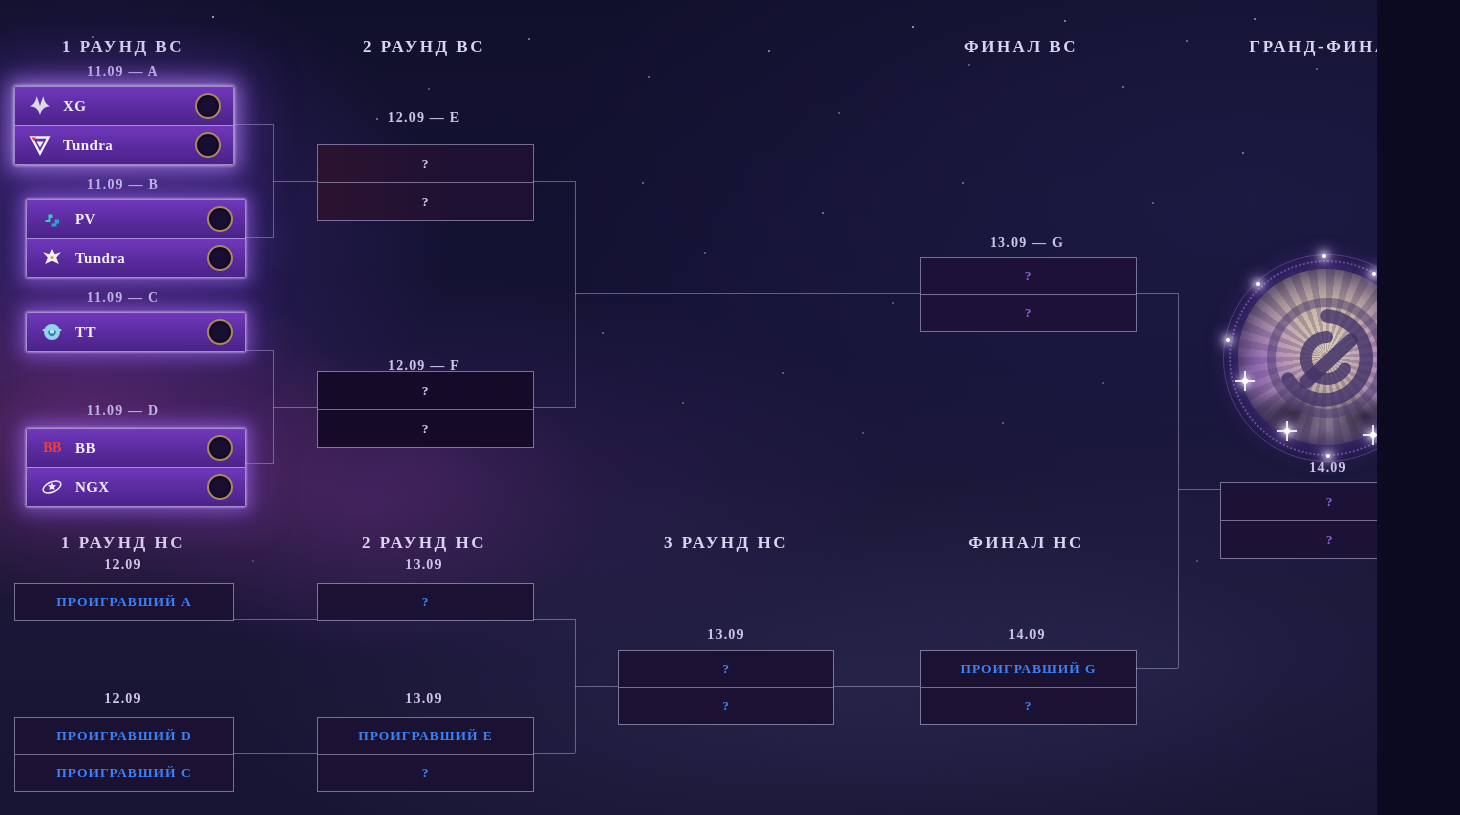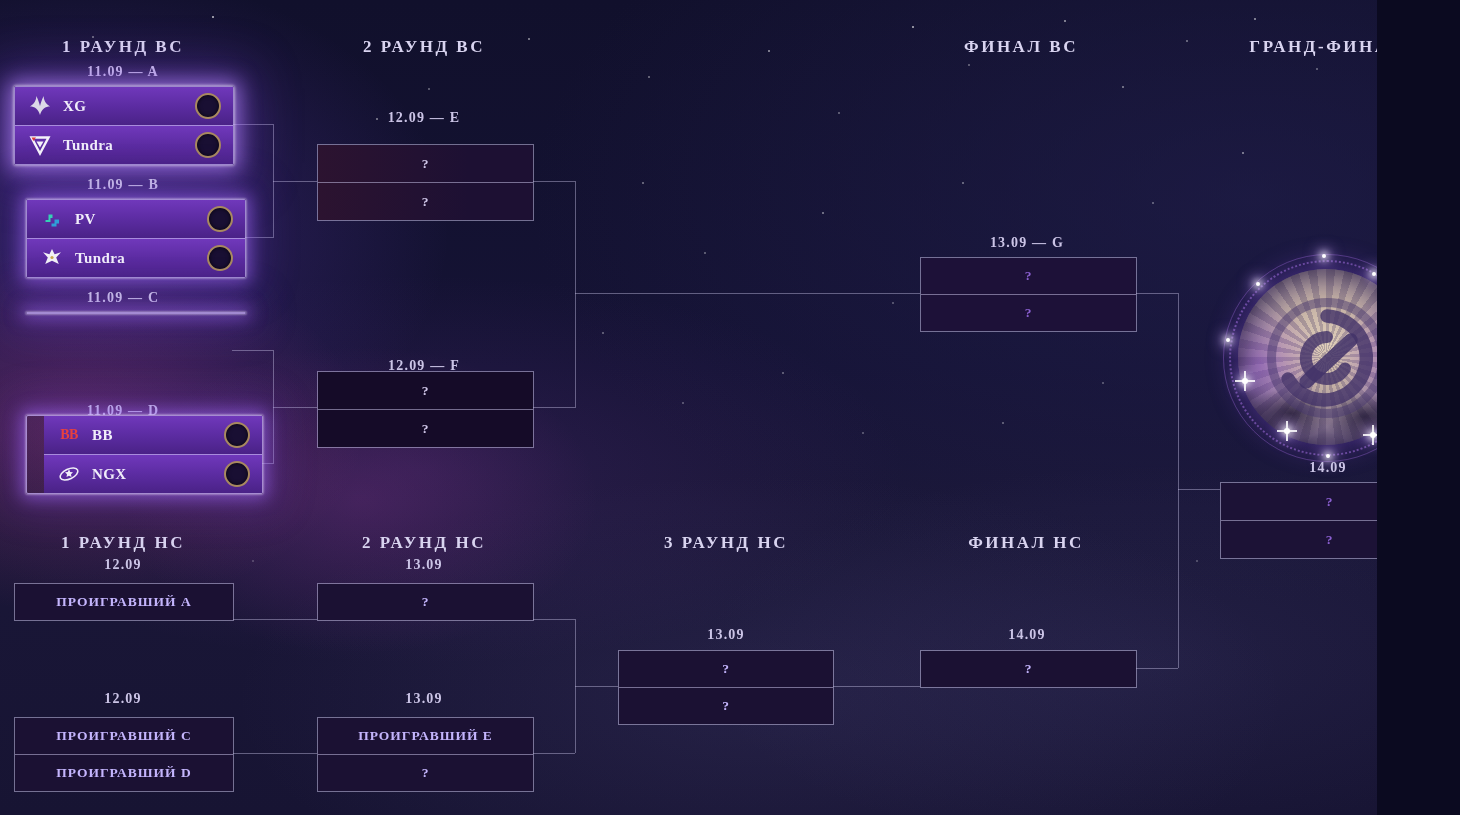--- a/index.html
+++ b/index.html
@@ -51,21 +51,21 @@
   .t-icon{width:26px;height:26px;display:flex;align-items:center;justify-content:center;flex:0 0 auto;}
   .t-name{color:#f0edfa;font-size:15px;font-weight:bold;letter-spacing:.4px;flex:1 1 auto;}
   .bb-text{color:#e8403f;font-weight:900;font-size:14px;letter-spacing:-.5px;}
   .score-circle{
     width:22px;height:22px;border-radius:50%;flex:0 0 auto;
     background:#190f33;border:2px solid #a8895f;box-shadow:inset 0 0 4px rgba(0,0,0,.8);
   }
   .dark-box{position:absolute;border:1px solid rgba(195,190,225,.55);}
   .slot-row{height:36px;display:flex;align-items:center;justify-content:center;background:#1b1133;}
   .slot-row + .slot-row{border-top:1px solid rgba(195,190,225,.55);}
-  .slot-row .slot-text{color:#c4b5fd;font-size:13.5px;font-weight:bold;letter-spacing:1px;}
+  .slot-row .slot-text{color:#3b82f6;font-size:13.5px;font-weight:bold;letter-spacing:1px;}
   .rows-e .slot-row{height:37px;background:linear-gradient(90deg,#2c1330 0%,#1d1033 70%);}
   .rows-e .slot-text{color:#cfc6e8;}
   .rows-f .slot-row{height:37px;background:#150b28;}
   .rows-f .slot-text{color:#cfc6e8;}
   .rows-g .slot-row{height:36px;background:#1d1138;}
   .rows-g .slot-text{color:#8a5fd0;}
   .rows-gf .slot-row{height:37px;background:#1c1236;}
   .rows-gf .slot-text{color:#8a5fd0;}
   .hline,.vline{position:absolute;background:rgba(205,200,235,.42);}
   .hline{height:1px;}
@@ -176,24 +176,37 @@
             <circle cx="12" cy="11.5" r="1.6" fill="#caa84f"></circle>
           </svg>
       </span>
       <span class="t-name">Tundra</span>
       <span class="score-circle"></span>
     </div>
   </div>
 
   <div class="match-label" style="left:123px;top:290px;">11.09 — C</div>
   <div class="match-box glow" style="left:14px;top:312px;width:218px;">
+    <div class="team-row">
+      <span class="t-icon">
+        <svg width="24" height="24" viewBox="0 0 24 24">
+            <path d="M2 10 C4 8.5 6 8.5 7.5 10 L6 12.5 Z" fill="#bfe8f2"></path>
+            <path d="M22 10 C20 8.5 18 8.5 16.5 10 L18 12.5 Z" fill="#bfe8f2"></path>
+            <circle cx="12" cy="12" r="8" fill="#8fd4e8"></circle>
+            <path d="M8 12 C9 8.5 15 8.5 16 12 C15 15 13 16.2 12 16.2 C10.2 16.2 8.8 14.5 8 12 Z" fill="#2e7fb8"></path>
+            <circle cx="12" cy="11.4" r="2.2" fill="#bfe8f2"></circle>
+          </svg>
+      </span>
+      <span class="t-name">TT</span>
+      <span class="score-circle"></span>
+    </div>
   </div>
 
   <div class="match-label" style="left:123px;top:403px;">11.09 — D</div>
-  <div class="match-box glow" style="left:14px;top:415px;width:218px;padding-left:17px;">
+  <div class="match-box glow" style="left:14px;top:428px;width:218px;">
     <div class="team-row">
       <span class="t-icon">
         <span class="bb-text">BB</span>
       </span>
       <span class="t-name">BB</span>
       <span class="score-circle"></span>
     </div>
     <div class="team-row">
       <span class="t-icon">
         <svg width="24" height="24" viewBox="0 0 24 24">
@@ -270,24 +283,24 @@
   <div class="match-label" style="left:123px;top:557px;">12.09</div>
   <div class="dark-box" style="left:14px;top:583px;width:218px;">
     <div class="slot-row">
         <span class="slot-text">ПРОИГРАВШИЙ A</span>
       </div>
   </div>
 
   <div class="match-label" style="left:123px;top:691px;">12.09</div>
   <div class="dark-box" style="left:14px;top:717px;width:218px;">
     <div class="slot-row">
+        <span class="slot-text">ПРОИГРАВШИЙ D</span>
+      </div>
+    <div class="slot-row">
         <span class="slot-text">ПРОИГРАВШИЙ C</span>
-      </div>
-    <div class="slot-row">
-        <span class="slot-text">ПРОИГРАВШИЙ D</span>
       </div>
   </div>
 
   <div class="match-label" style="left:424px;top:557px;">13.09</div>
   <div class="dark-box" style="left:317px;top:583px;width:215px;">
     <div class="slot-row">
         <span class="slot-text">?</span>
       </div>
   </div>
 
@@ -307,16 +320,19 @@
         <span class="slot-text">?</span>
       </div>
     <div class="slot-row">
         <span class="slot-text">?</span>
       </div>
   </div>
 
   <div class="match-label" style="left:1027px;top:627px;">14.09</div>
   <div class="dark-box" style="left:920px;top:650px;width:215px;">
     <div class="slot-row">
+        <span class="slot-text">ПРОИГРАВШИЙ G</span>
+      </div>
+    <div class="slot-row">
         <span class="slot-text">?</span>
       </div>
   </div>
 </div>
 
 </body></html>

